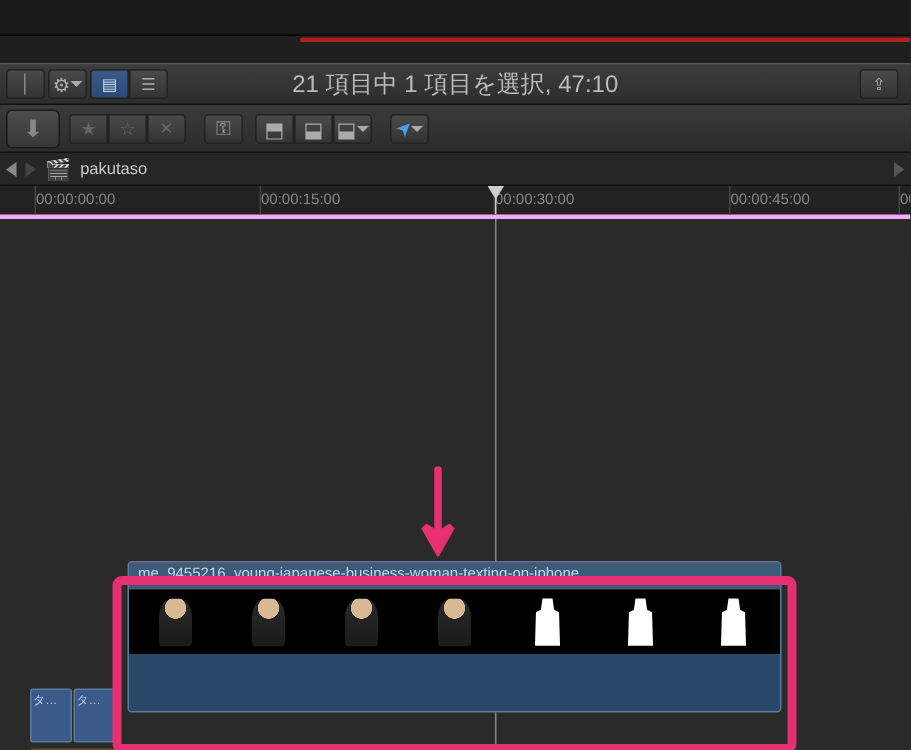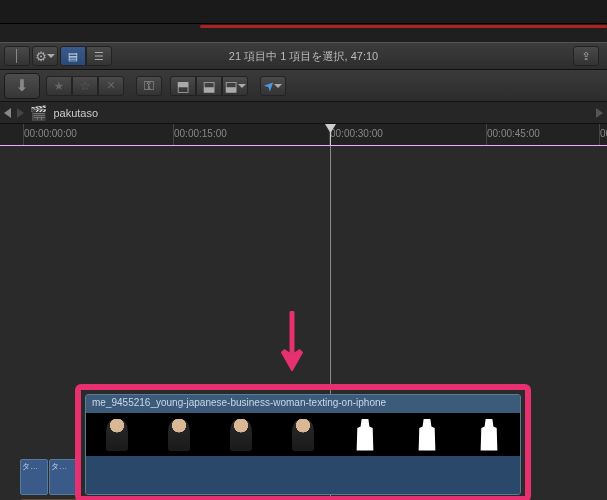--- a/index.html
+++ b/index.html
@@ -8,40 +8,40 @@
 .topbar2{height:18px;background:#1f1f1f;position:relative}
 .redbar{position:absolute;left:200px;right:0;top:1px;height:3px;background:#b02020;border-radius:2px}
 .toolbar1{height:28px;background:linear-gradient(#3c3c3c,#2d2d2d);border-top:1px solid #555;border-bottom:1px solid #111;display:flex;align-items:center;padding:0 4px;position:relative}
 .btn{height:20px;background:linear-gradient(#4a4a4a,#333);border:1px solid #222;border-radius:3px;display:flex;align-items:center;justify-content:center;margin-right:2px;cursor:pointer}
 .btn.sq{width:26px}
 .btn.active{background:linear-gradient(#3a5a8a,#2a4a7a)}
 .btngroup{display:flex;margin-right:6px}
 .btngroup .btn{border-radius:0;margin:0}
 .btngroup .btn:first-child{border-radius:3px 0 0 3px}
 .btngroup .btn:last-child{border-radius:0 3px 3px 0}
-.titlearea{position:absolute;left:50%;transform:translateX(-50%);color:#bbb;font-size:11px}
+.titlearea{position:absolute;left:50%;transform:translateX(-50%);color:#bbb;font-size:16px}
 .toolbar2{height:32px;background:linear-gradient(#3a3a3a,#2c2c2c);border-bottom:1px solid #111;display:flex;align-items:center;padding:0 4px;gap:6px}
 .bigbtn{width:36px;height:26px;background:linear-gradient(#4d4d4d,#363636);border:1px solid #1a1a1a;border-radius:4px;display:flex;align-items:center;justify-content:center;cursor:pointer}
 .navbar{height:22px;background:#262626;border-bottom:1px solid #111;display:flex;align-items:center;padding:0 4px;gap:6px}
 .tri{width:0;height:0;border-style:solid;display:inline-block}
 .tri.left{border-width:5px 7px 5px 0;border-color:transparent #888 transparent transparent}
 .tri.right{border-width:5px 0 5px 7px;border-color:transparent transparent transparent #888}
 .tri.rightd{border-width:5px 0 5px 7px;border-color:transparent transparent transparent #444}
 .clap{color:#888;font-size:14px}
-.ruler{height:22px;background:#222;border-bottom:1px solid #f0abfc;position:relative;overflow:hidden}
+.ruler{height:22px;background:#222;border-bottom:3px solid #f0abfc;position:relative;overflow:hidden}
 .tick{position:absolute;top:4px;color:#888;font-size:10px;white-space:nowrap}
 .tick:before{content:"";position:absolute;left:-1px;top:-4px;width:1px;height:22px;background:#444}
 .playhead{position:absolute;top:0;bottom:0;width:1px;background:#ccc}
 .playhead .head{position:absolute;top:0;left:-5px;width:11px;height:9px;background:#ccc;clip-path:polygon(0 0,100% 0,50% 100%)}
 .timeline{position:relative;background:#2a2a2a;height:380px}
 .playline{position:absolute;left:330px;top:0;bottom:0;width:1px;background:#888}
 .arrow{position:absolute;left:280px;top:165px;color:#e6306f;font-size:36px;font-weight:bold;text-align:center}
 .arrow svg{display:block}
 .highlight{position:absolute;left:75px;top:238px;width:456px;height:118px;border:6px solid #e6306f;border-radius:6px;z-index:5}
-.clip-main{position:absolute;left:85px;top:248px;width:436px;background:#b91c1c;border:1px solid #5a7a9a;border-radius:3px;overflow:hidden}
+.clip-main{position:absolute;left:85px;top:228px;width:436px;background:#b91c1c;border:1px solid #5a7a9a;border-radius:3px;overflow:hidden}
 .clip-title{height:18px;background:#3c5a7a;color:#c8d8e8;font-size:10px;padding:2px 6px;white-space:nowrap;overflow:hidden}
 .clip-thumbs{height:43px;display:flex;gap:2px;padding:1px;background:#000}
 .thumb{flex:1;background:#000;position:relative;overflow:hidden}
 .thumb .person{position:absolute;left:50%;top:50%;transform:translate(-50%,-50%);width:22px;height:32px}
 .person.f{background:radial-gradient(circle at 50% 20%,#d9b896 0 25%,transparent 26%),linear-gradient(#2a2a2a,#1a1a1a);border-radius:40% 40% 10% 10%}
 .person.w{background:#fff;clip-path:polygon(35% 0,65% 0,70% 25%,85% 30%,88% 100%,12% 100%,15% 30%,30% 25%)}
 .clip-audio{height:38px;background:#2a486a}
 .row2{position:absolute;left:20px;top:313px;display:flex;gap:0}
 .smallclip{width:28px;height:36px;background:#3a5a8a;border:1px solid #5a7a9a;border-radius:2px;margin-right:1px;font-size:8px;color:#c8d8e8;padding:1px;overflow:hidden}
 .row3{position:absolute;left:20px;top:353px;display:flex;align-items:flex-start}

